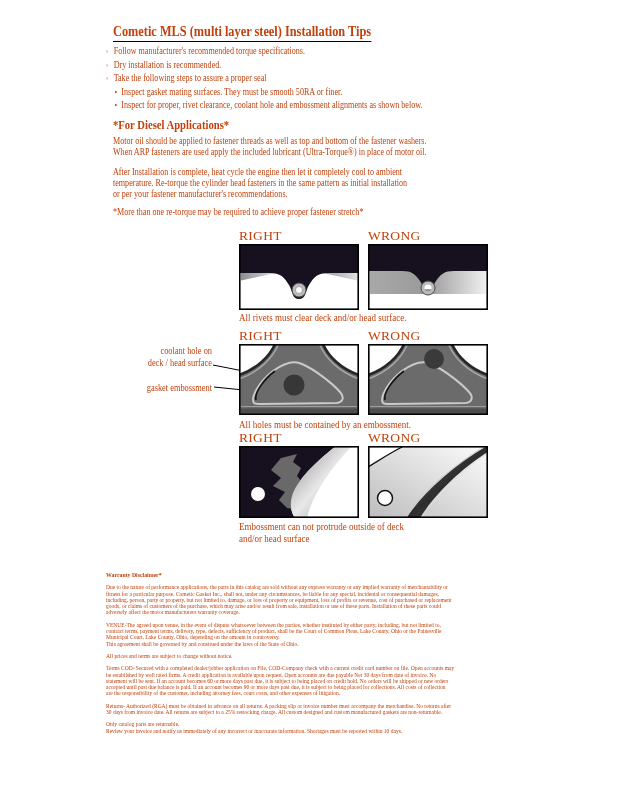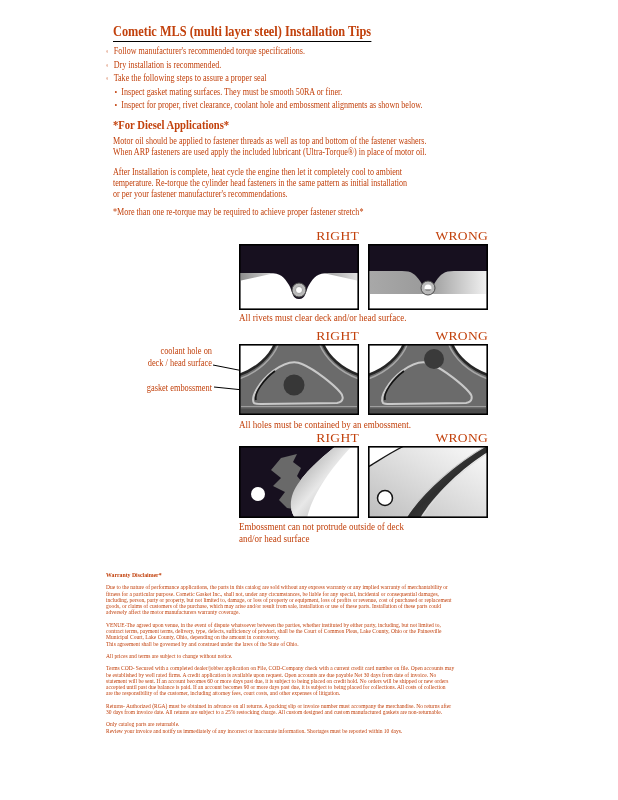--- a/index.html
+++ b/index.html
@@ -17,21 +17,21 @@
   .b-row.sub{margin-left:10px;}
   .b-mark{width:9px;flex:0 0 9px;font-size:8px;}
   .b-row.sub .b-mark{width:8px;flex:0 0 8px;font-size:9px;}
 
   .diesel-h{left:113px;top:118px;font-size:12.5px;font-weight:700;white-space:nowrap;
             transform:scaleX(.85);transform-origin:0 0;}
   .para{left:113px;width:490px;font-size:9.5px;line-height:10.8px;white-space:pre-line;
         transform:scaleX(.85);transform-origin:0 0;}
   .p1{top:136px}.p2{top:167px}.p3{top:207px}
 
-  .dlabel{width:120px;text-align:right;font-size:13.5px;letter-spacing:.3px;}
+  .dlabel{width:120px;text-align:left;font-size:13.5px;letter-spacing:.3px;}
   .l1r{left:239px;top:228px}.l1w{left:368px;top:228px}
   .l2r{left:239px;top:328px}.l2w{left:368px;top:328px}
   .l3r{left:239px;top:430px}.l3w{left:368px;top:430px}
 
   .dbox{line-height:0;}
   .b1r{left:239px;top:244px}.b1w{left:368px;top:244px}
   .b2r{left:239px;top:344px}.b2w{left:368px;top:344px}
   .b3r{left:239px;top:446px}.b3w{left:368px;top:446px}
 
   .caption{left:239px;font-size:10px;line-height:12px;white-space:pre-line;

